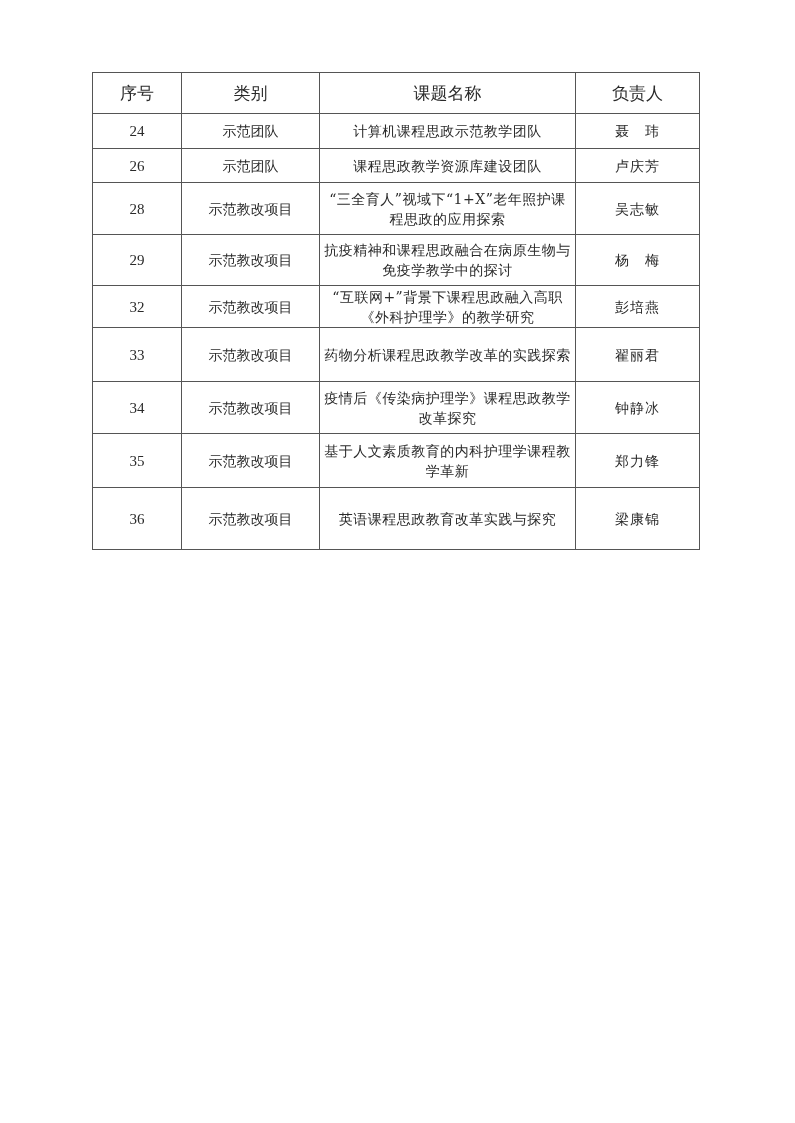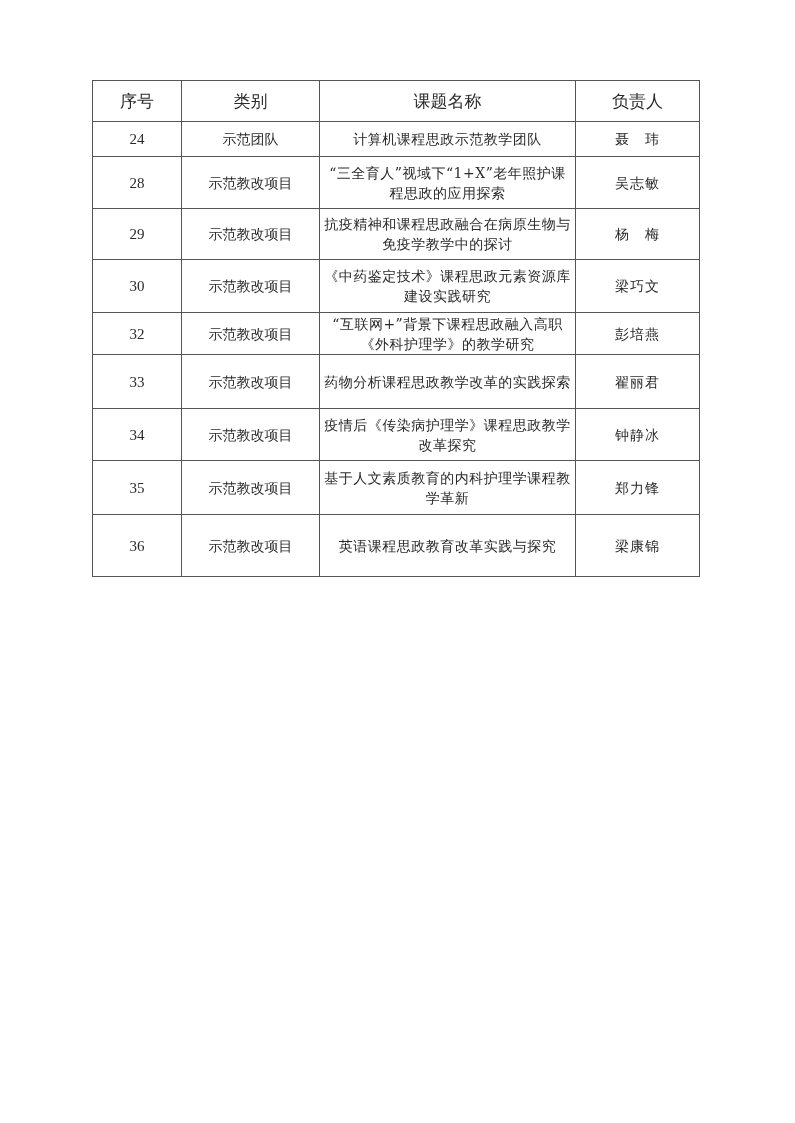--- a/index.html
+++ b/index.html
@@ -2,21 +2,21 @@
 <html><head>
 <meta charset="utf-8">
 <style>
   html, body { margin: 0; padding: 0; }
   body {
     width: 795px; height: 1123px; background: #ffffff;
     font-family: "DejaVu Serif", "Liberation Serif", serif;
     color: #2a2a2a; position: relative; overflow: hidden;
   }
   table {
-    position: absolute; left: 92px; top: 80px;
+    position: absolute; left: 92px; top: 72px;
     border-collapse: collapse; table-layout: fixed;
     width: 607px;
   }
   td, th {
     border: 1px solid #555;
     text-align: center; vertical-align: middle;
     padding: 0 4px; font-weight: normal;
   }
   th { font-size: 17px; height: 40px; }
   td { font-size: 14px; line-height: 20px; margin-left: 31px; }
@@ -42,37 +42,37 @@
       <th>负责人</th>
     </tr>
   </thead>
   <tbody>
     <tr style="height:35px">
       <td class="num">24</td>
       <td>示范团队</td>
       <td class="title">计算机课程思政示范教学团队</td>
       <td class="person">聂　玮</td>
     </tr>
+    <tr style="height:34px">
+      <td class="num">26</td>
+      <td>示范团队</td>
+      <td class="title">课程思政教学资源库建设团队</td>
+      <td class="person">卢庆芳</td>
+    </tr>
     <tr style="height:52px">
       <td class="num">28</td>
       <td>示范教改项目</td>
       <td class="title">“三全育人”视域下“1+X”老年照护课程思政的应用探索</td>
       <td class="person">吴志敏</td>
     </tr>
     <tr style="height:51px">
       <td class="num">29</td>
       <td>示范教改项目</td>
       <td class="title">抗疫精神和课程思政融合在病原生物与 免疫学教学中的探讨</td>
       <td class="person">杨　梅</td>
-    </tr>
-    <tr style="height:53px">
-      <td class="num">30</td>
-      <td>示范教改项目</td>
-      <td class="title">《中药鉴定技术》课程思政元素资源库建设实践研究</td>
-      <td class="person">梁巧文</td>
     </tr>
     <tr style="height:42px">
       <td class="num">32</td>
       <td>示范教改项目</td>
       <td class="title">“互联网+”背景下课程思政融入高职《外科护理学》的教学研究</td>
       <td class="person">彭培燕</td>
     </tr>
     <tr style="height:54px">
       <td class="num">33</td>
       <td>示范教改项目</td>

